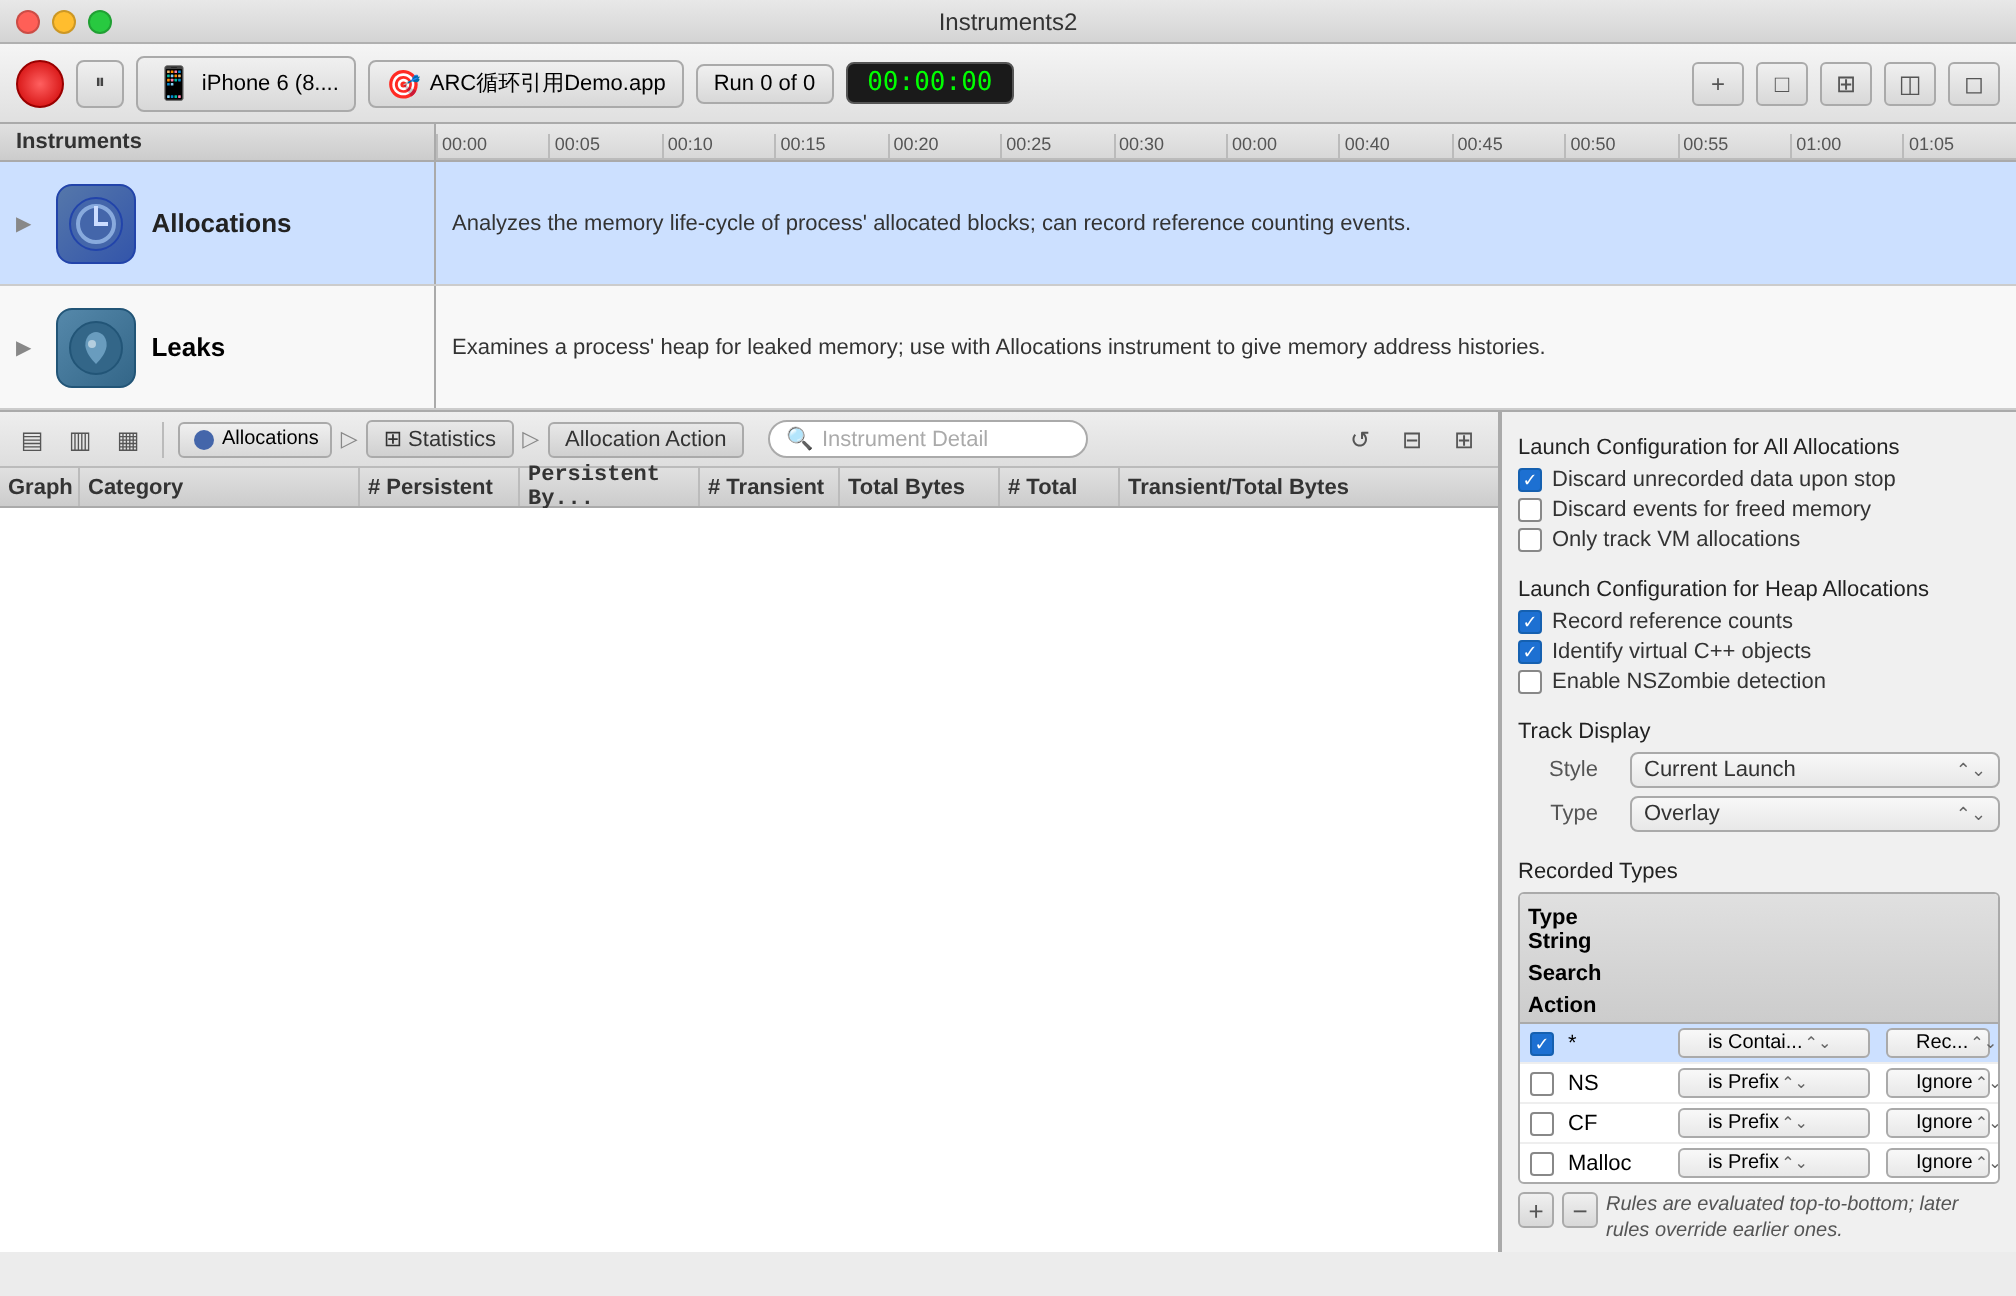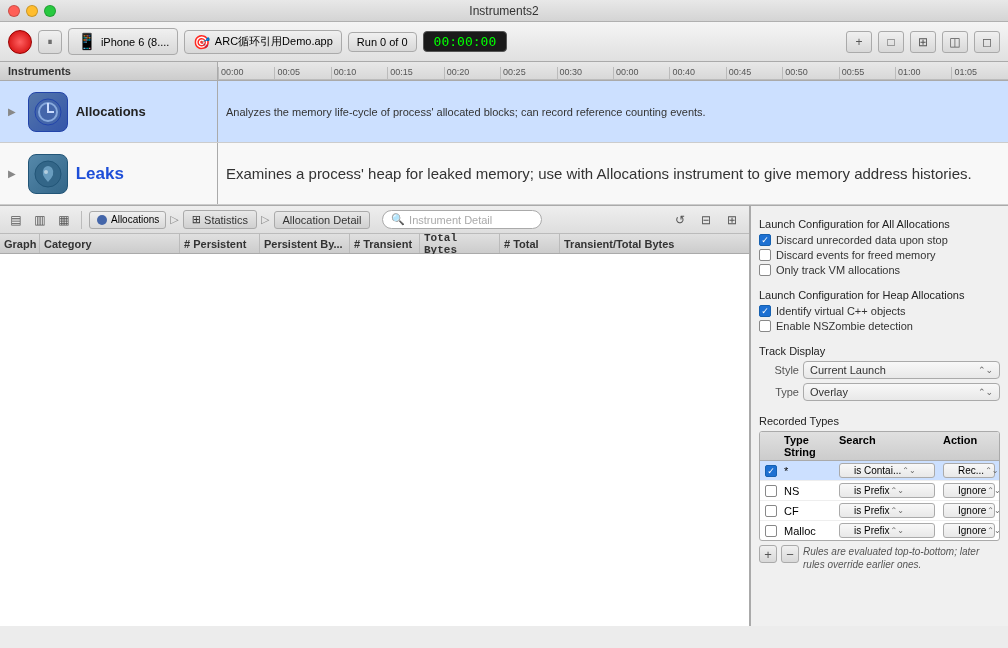--- a/index.html
+++ b/index.html
@@ -209,21 +209,21 @@
     .checkbox-row {
       display: flex; align-items: center; gap: 5px;
       font-size: 11px; color: #333; margin-bottom: 3px;
     }
     .checkbox { width: 12px; height: 12px; border: 1px solid #888; background: white; display: flex; align-items: center; justify-content: center; border-radius: 2px; flex-shrink: 0; }
     .checkbox.checked { background: #1d70d2; border-color: #1560b0; }
     .checkbox.checked::after { content: '✓'; color: white; font-size: 9px; }
 
     .track-display-section { }
     .style-row {
-      display: flex; align-items: center; gap: 4px;
+      display: flex; align-items: center; gap: 16px;
       font-size: 11px; color: #333; margin-bottom: 4px;
     }
     .style-label { width: 40px; text-align: right; color: #555; }
     .select-control {
       flex: 1;
       background: linear-gradient(to bottom, #f8f8f8, #e8e8e8);
       border: 1px solid #aaa;
       border-radius: 4px;
       padding: 2px 6px;
       font-size: 11px;
@@ -239,20 +239,21 @@
       border-radius: 3px;
       overflow: hidden;
       background: white;
       font-size: 11px;
     }
     .types-header {
       display: flex;
       background: linear-gradient(to bottom, #e0e0e0, #cccccc);
       border-bottom: 1px solid #aaa;
       font-weight: 600;
+      flex-direction: column;
     }
     .types-row { display: flex; border-bottom: 1px solid #eee; align-items: center; }
     .types-row:last-child { border-bottom: none; }
     .types-row.selected { background: #cce0ff; }
     .tc { padding: 2px 4px; }
     .tc-check { width: 20px; flex-shrink: 0; }
     .tc-type { width: 55px; flex-shrink: 0; }
     .tc-search { flex: 1; }
     .tc-action { width: 60px; flex-shrink: 0; }
     .mini-select {
@@ -366,24 +367,24 @@
   <div style="display:flex; border-bottom:1px solid #ccc; background:#f8f8f8; height:62px;">
     <div style="width:218px; border-right:1px solid #aaa; display:flex; align-items:center; padding:0 8px; gap:8px;">
       <span class="arrow-btn">▶</span>
       <div class="instrument-icon-leaks">
         <svg width="28" height="28" viewBox="0 0 28 28">
           <circle cx="14" cy="14" r="13" fill="#336688" stroke="#225577" stroke-width="1"></circle>
           <path d="M10 8 Q14 4 18 8 Q22 14 14 22 Q6 14 10 8Z" fill="#77aacc" opacity="0.8"></path>
           <circle cx="12" cy="12" r="2" fill="white" opacity="0.5"></circle>
         </svg>
       </div>
-      <span style="font-size:17px; font-weight:600; color:#1d4ed8;text-align:right;">Leaks</span>
+      <span style="font-size:13px; font-weight:600; color:#000000;text-align:right;">Leaks</span>
     </div>
     <div style="flex:1; padding:6px 8px; display:flex; align-items:center;">
-      <span style="font-size:15px; color:#333;">Examines a process' heap for leaked memory; use with Allocations instrument to give memory address histories.</span>
+      <span style="font-size:11px; color:#333;">Examines a process' heap for leaked memory; use with Allocations instrument to give memory address histories.</span>
     </div>
   </div>
 </div>
 
 <div class="content-area">
 
   <div class="left-panel">
 
     <div class="secondary-toolbar">
       <div class="icon-btn">▤</div>
@@ -398,21 +399,21 @@
         <span>Allocations</span>
       </div>
       <span style="color:#888; font-size:11px;">▷</span>
 
       <div class="tab-btn">
         <span>⊞</span>
         <span>Statistics</span>
       </div>
       <span style="color:#888; font-size:11px;">▷</span>
       <div class="tab-btn">
-        <span>Allocation Detail</span>
+        <span>Allocation Action</span>
       </div>
       <div class="search-field" style="margin-left:8px;">
         <span style="color:#aaa; font-size:11px;">🔍</span>
         <span style="color:#aaa;">Instrument Detail</span>
       </div>
       <div class="detail-icon-btns">
         <div class="detail-icon-btn">↺</div>
         <div class="detail-icon-btn">⊟</div>
         <div class="detail-icon-btn">⊞</div>
       </div>
@@ -421,27 +422,27 @@
     <div class="table-header">
       <div class="th" style="width:40px;">
         <span>Graph</span>
       </div>
       <div class="th" style="width:140px;">
         <span>Category</span>
       </div>
       <div class="th" style="width:80px;">
         <span># Persistent</span>
       </div>
-      <div class="th" style="width:90px;">
+      <div class="th" style="width:90px;font-family:Liberation Mono, monospace;">
         <span>Persistent By...</span>
       </div>
       <div class="th" style="width:70px;">
         <span># Transient</span>
       </div>
-      <div class="th" style="width:80px;font-family:Liberation Mono, monospace;">
+      <div class="th" style="width:80px;">
         <span>Total Bytes</span>
       </div>
       <div class="th" style="width:60px;">
         <span># Total</span>
       </div>
       <div class="th" style="flex:1; border-right:none;">
         <span>Transient/Total Bytes</span>
       </div>
     </div>
 
@@ -461,20 +462,24 @@
         <span>Discard events for freed memory</span>
       </div>
       <div class="checkbox-row">
         <div class="checkbox"></div>
         <span>Only track VM allocations</span>
       </div>
     </div>
 
     <div>
       <div class="config-section-title">Launch Configuration for Heap Allocations</div>
+      <div class="checkbox-row">
+        <div class="checkbox checked"></div>
+        <span>Record reference counts</span>
+      </div>
       <div class="checkbox-row">
         <div class="checkbox checked"></div>
         <span>Identify virtual C++ objects</span>
       </div>
       <div class="checkbox-row">
         <div class="checkbox"></div>
         <span>Enable NSZombie detection</span>
       </div>
     </div>
 

